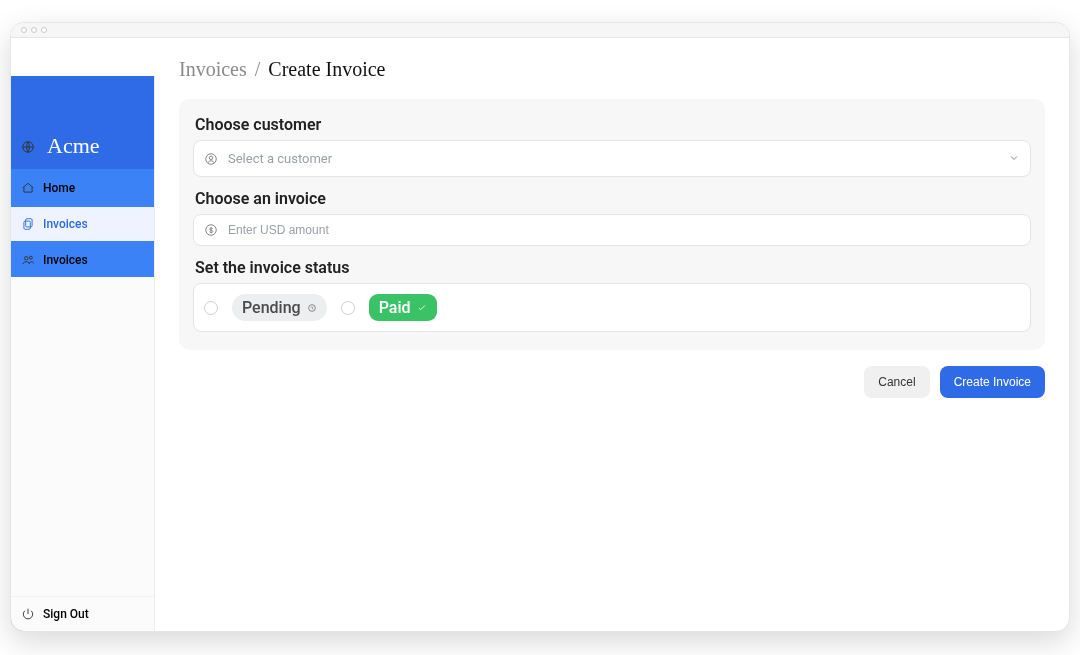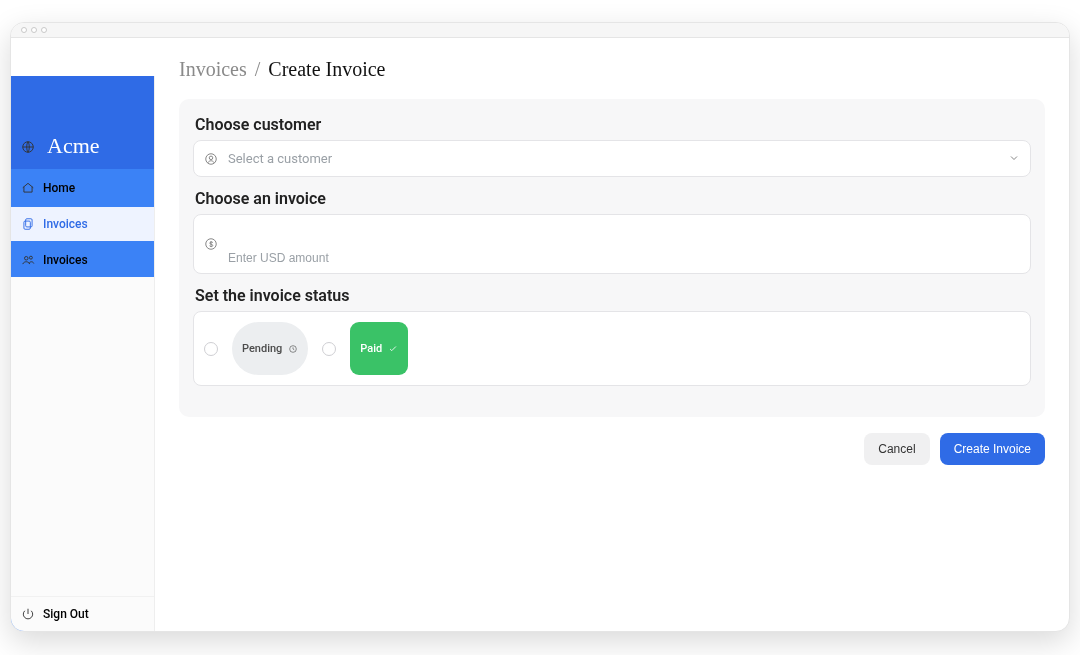--- a/index.html
+++ b/index.html
@@ -44,26 +44,26 @@
   .field-label { font-size:16px; font-weight:600; color:#222; margin:2px 0 6px 2px; }
 
   .control { background:#fff; border:1px solid #e4e4e7; border-radius:8px; display:flex; align-items:center; gap:10px; padding:8px 10px; cursor:pointer; }
   .control .leading { width:14px; height:14px; display:flex; align-items:center; justify-content:center; }
   .control .leading svg { width:14px; height:14px; stroke:#777; fill:none; stroke-width:1.5; }
   .control .text { font-size:13px; color:#222; flex:1; }
   .control .placeholder { color:#9aa0a6; }
   .control .chev { color:#777; }
   .stack { margin-bottom:12px; }
 
-  .input-text { border:none; outline:none; font-size:12px; flex:1; color:#222;margin-top:28px; }
+  .input-text { border:none; outline:none; font-size:12px; flex:1; color:#222; }
   .input-text::placeholder { color:#9aa0a6; }
 
   .status-box { background:#fff; border:1px solid #e4e4e7; border-radius:8px; padding:10px 10px; display:flex; align-items:center; gap:14px; }
   .radio { width:14px; height:14px; border-radius:50%; border:1.5px solid #cfcfd3; background:#fff; cursor:pointer; }
-  .pill { display:inline-flex; align-items:center; gap:6px; border-radius:999px; padding:20px 10px; font-size:11px; font-weight:500; }
+  .pill { display:inline-flex; align-items:center; gap:6px; border-radius:999px; padding:4px 10px; font-size:16px; font-weight:500; }
   .pill.pending { background:#eceef0; color:#4b4b4b; }
   .pill.paid    { background:#3ac267; color:#fff;border-radius:9px; }
   .pill svg { width:10px; height:10px; }
   .pill.pending svg { stroke:#555; fill:none; stroke-width:1.6; }
   .pill.paid svg { stroke:#fff; fill:none; stroke-width:2; }
 
   .actions { display:flex; justify-content:flex-end; gap:10px; margin:16px 0 0 0; }
   .btn { border:none; cursor:pointer; border-radius:8px; font-size:12px; padding:9px 14px; }
   .btn-secondary { background:#f0f0f1; color:#333; }
   .btn-primary   { background:#2f6be6; color:#fff; }
@@ -171,21 +171,21 @@
               <span class="leading">
                 <svg viewBox="0 0 24 24">
                     <circle cx="12" cy="12" r="9"></circle>
                     <path d="M12 7v10M9.5 15c.5 1 2 1.5 3 1.5 1.5 0 2.5-.8 2.5-2s-1-1.7-2.5-2-2.5-.8-2.5-2 1-2 2.5-2c1 0 2.5.5 3 1.5"></path>
                   </svg>
               </span>
               <input class="input-text" type="text" placeholder="Enter USD amount" value="" style="">
             </div>
           </div>
 
-          <div class="stack" style="margin-bottom:17px;">
+          <div class="stack" style="margin-bottom:4px;">
             <div class="field-label">Set the invoice status</div>
             <div class="status-box">
 
               <span class="radio"></span>
               <span class="pill pending">
                 <span>Pending</span>
                 <svg viewBox="0 0 24 24">
                     <circle cx="12" cy="12" r="8"></circle>
                     <path d="M12 8v4l3 2"></path>
                   </svg>

